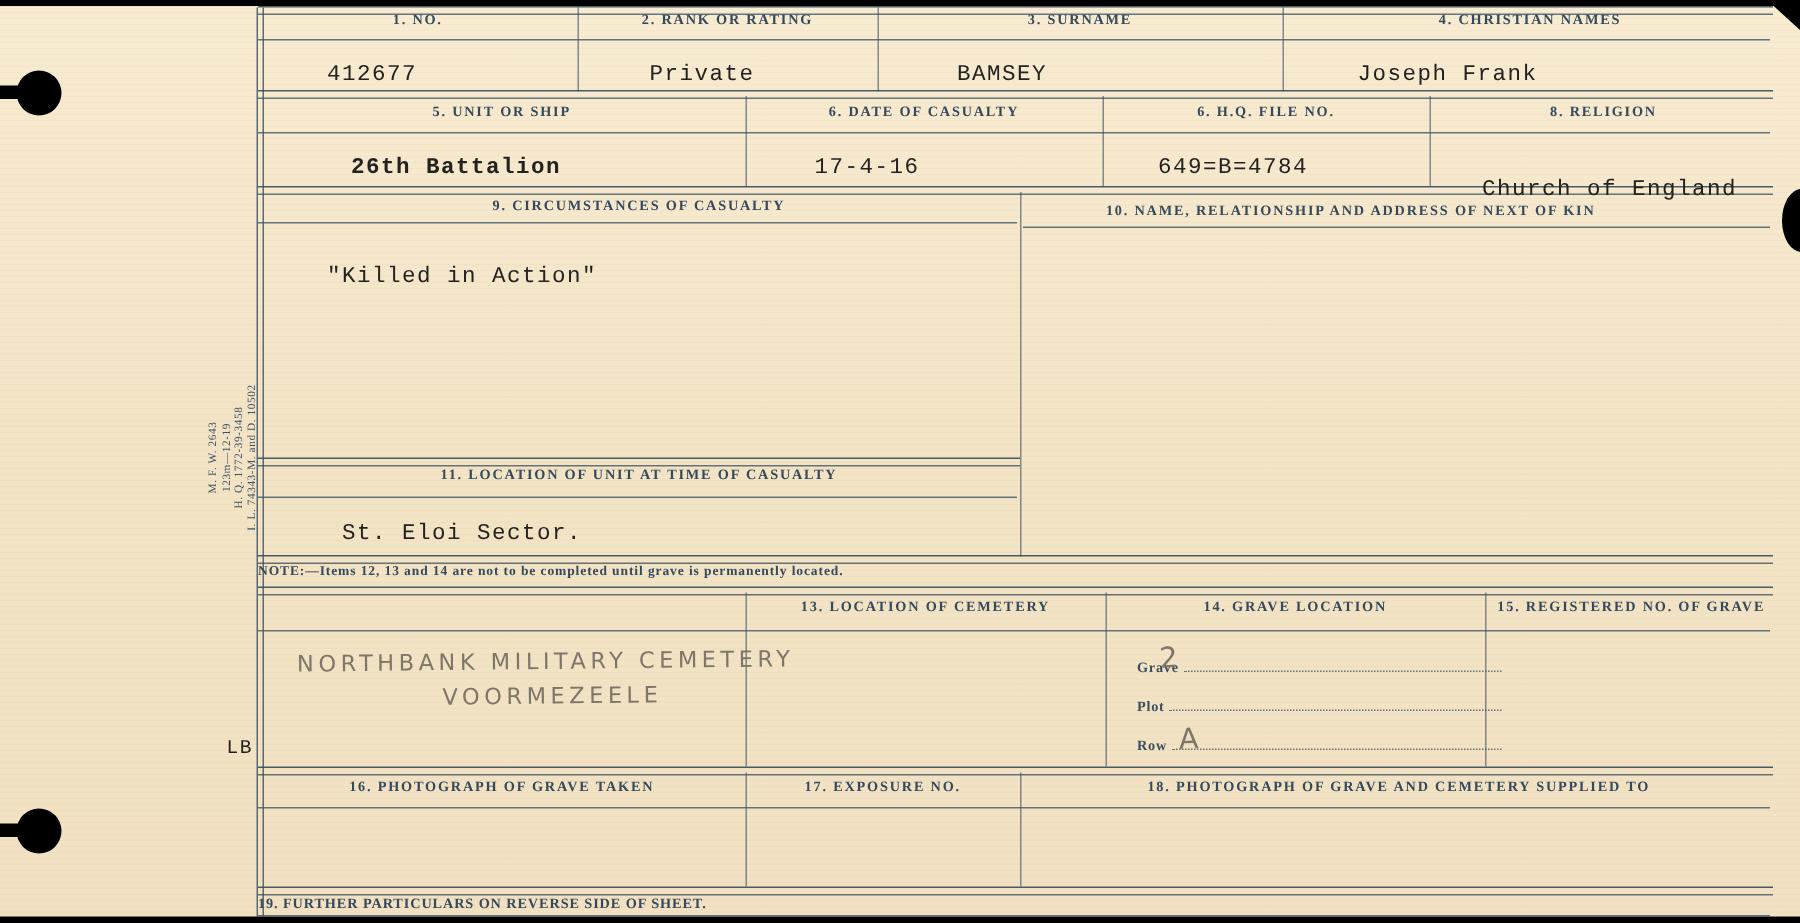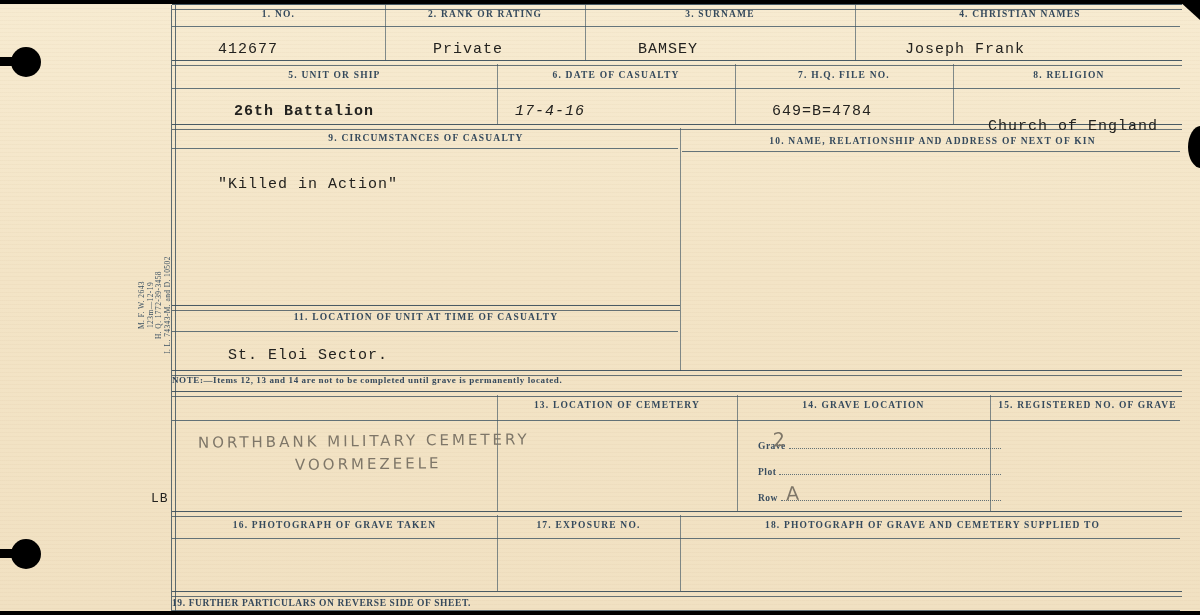--- a/index.html
+++ b/index.html
@@ -95,41 +95,41 @@
   <div class="vl" style="left:497px;top:515px;height:76px;"></div>
   <div class="vl" style="left:680px;top:515px;height:76px;"></div>
   <div class="hl" style="left:172px;top:610px;width:1008px;"></div>
 
   <div class="lbl" style="left:172px;top:9px;width:213px;">1.  NO.</div>
   <div class="lbl" style="left:385px;top:9px;width:200px;">2.  RANK OR RATING</div>
   <div class="lbl" style="left:585px;top:9px;width:270px;">3.  SURNAME</div>
   <div class="lbl" style="left:855px;top:9px;width:330px;">4.  CHRISTIAN NAMES</div>
   <div class="lbl" style="left:172px;top:70px;width:325px;">5.  UNIT OR SHIP</div>
   <div class="lbl" style="left:497px;top:70px;width:238px;">6.  DATE OF CASUALTY</div>
-  <div class="lbl" style="left:735px;top:70px;width:218px;">7.  H.Q. FILE NO.</div>
+  <div class="lbl" style="left:735px;top:70px;width:218px;">6.  H.Q. FILE NO.</div>
   <div class="lbl" style="left:953px;top:70px;width:232px;">8.  RELIGION</div>
   <div class="lbl" style="left:172px;top:133px;width:508px;">9.  CIRCUMSTANCES OF CASUALTY</div>
-  <div class="lbl" style="left:680px;top:136px;width:505px;">10.  NAME, RELATIONSHIP AND ADDRESS OF NEXT OF KIN</div>
+  <div class="lbl" style="left:648px;top:136px;width:505px;">10.  NAME, RELATIONSHIP AND ADDRESS OF NEXT OF KIN</div>
   <div class="lbl" style="left:172px;top:312px;width:508px;">11.  LOCATION OF UNIT AT TIME OF CASUALTY</div>
   <div class="lbl" style="left:497px;top:400px;width:240px;">13.  LOCATION OF CEMETERY</div>
   <div class="lbl" style="left:737px;top:400px;width:253px;">14.  GRAVE LOCATION</div>
   <div class="lbl" style="left:990px;top:400px;width:195px;">15.  REGISTERED NO. OF GRAVE</div>
   <div class="lbl" style="left:172px;top:520px;width:325px;">16.  PHOTOGRAPH OF GRAVE TAKEN</div>
   <div class="lbl" style="left:497px;top:520px;width:183px;">17.  EXPOSURE NO.</div>
   <div class="lbl" style="left:680px;top:520px;width:505px;">18.  PHOTOGRAPH OF GRAVE AND CEMETERY SUPPLIED TO</div>
 
   <div class="note" style="left:172px;top:375px;width:1010px;">NOTE:—Items 12, 13 and 14 are not to be completed until grave is permanently located.</div>
   <div class="note" style="left:172px;top:598px;width:1010px;font-size:9.5px;">19.  FURTHER PARTICULARS ON REVERSE SIDE OF SHEET.</div>
 
   <div class="type" style="left:218px;top:41px;">412677</div>
   <div class="type" style="left:433px;top:41px;">Private</div>
   <div class="type" style="left:638px;top:41px;">BAMSEY</div>
   <div class="type" style="left:905px;top:41px;">Joseph Frank</div>
   <div class="type" style="left:234px;top:103px;font-weight:bold;">26th Battalion</div>
-  <div class="type" style="left:515px;top:103px;font-style:italic;">17-4-16</div>
+  <div class="type" style="left:543px;top:103px;">17-4-16</div>
   <div class="type" style="left:772px;top:103px;">649=B=4784</div>
   <div class="type" style="left:988px;top:102px;margin-top:16px;">Church of England</div>
   <div class="type" style="left:218px;top:176px;">"Killed in Action"</div>
   <div class="type" style="left:228px;top:347px;">St. Eloi Sector.</div>
 
   <div class="pencil" style="left:198px;top:432px;">NORTHBANK MILITARY CEMETERY</div>
   <div class="pencil" style="left:295px;top:455px;">VOORMEZEELE</div>
 
   <div class="dotrow" style="left:744px;top:441px;">
     <span class="dlab">Grave</span>

